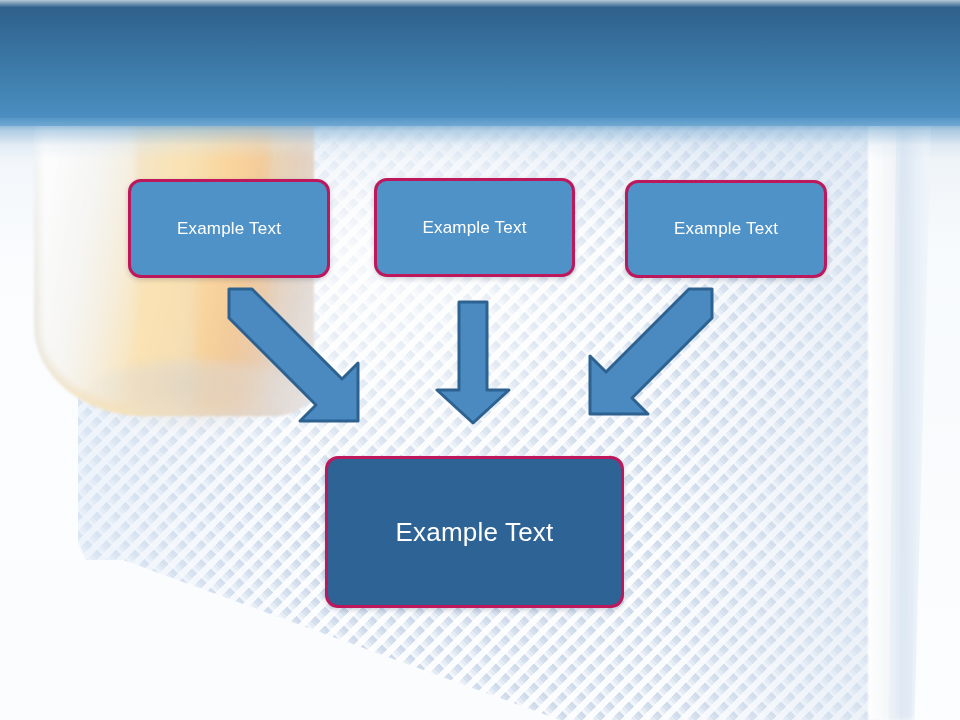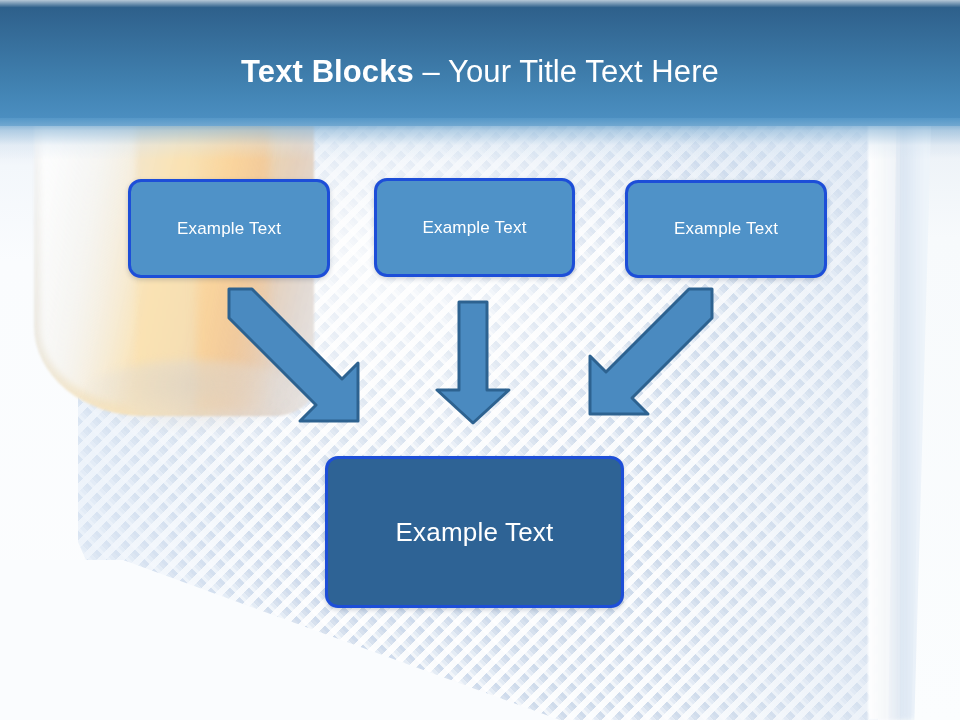--- a/index.html
+++ b/index.html
@@ -242,21 +242,21 @@
   }
 
   .slide-title .t-bold { font-weight: bold; }
   .slide-title .t-reg  { font-weight: normal; }
 
   
 
   .tbox {
     position: absolute;
     box-sizing: border-box;
-    border: 3px solid #1d4ed8;
+    border: 3px solid #be185d;
     border-radius: 13px;
     display: flex;
     align-items: center;
     justify-content: center;
     color: #ffffff;
     text-align: center;
     box-shadow: 0 2px 5px rgba(40,60,85,0.22);
   }
 
   .tbox.top {
@@ -304,23 +304,20 @@
     <div class="metal-base-shadow"></div>
 
     <div class="edge-band-a"></div>
     <div class="edge-band-b"></div>
     <div class="edge-band-c"></div>
   </div>
 
   <div class="header-band"></div>
   <div class="header-fade"></div>
 
-  <div class="slide-title">
-    <span class="t-bold">Text Blocks</span><span class="t-reg"> – Your Title Text Here</span>
-  </div>
 
   <div class="arrow-layer">
     <svg width="960" height="720" viewBox="0 0 960 720" xmlns="http://www.w3.org/2000/svg">
 
       <g>
         <polygon points="229,289 252,289 342,379 358,363 358,421 300,421 316,405 229,318" fill="#4a8ac0" stroke="#2d6290" stroke-width="3" stroke-linejoin="round"></polygon>
       </g>
 
       <g>
         <polygon points="459,302 487,302 487,390 509,390 473,423 437,390 459,390" fill="#4a8ac0" stroke="#2d6290" stroke-width="3" stroke-linejoin="round"></polygon>

